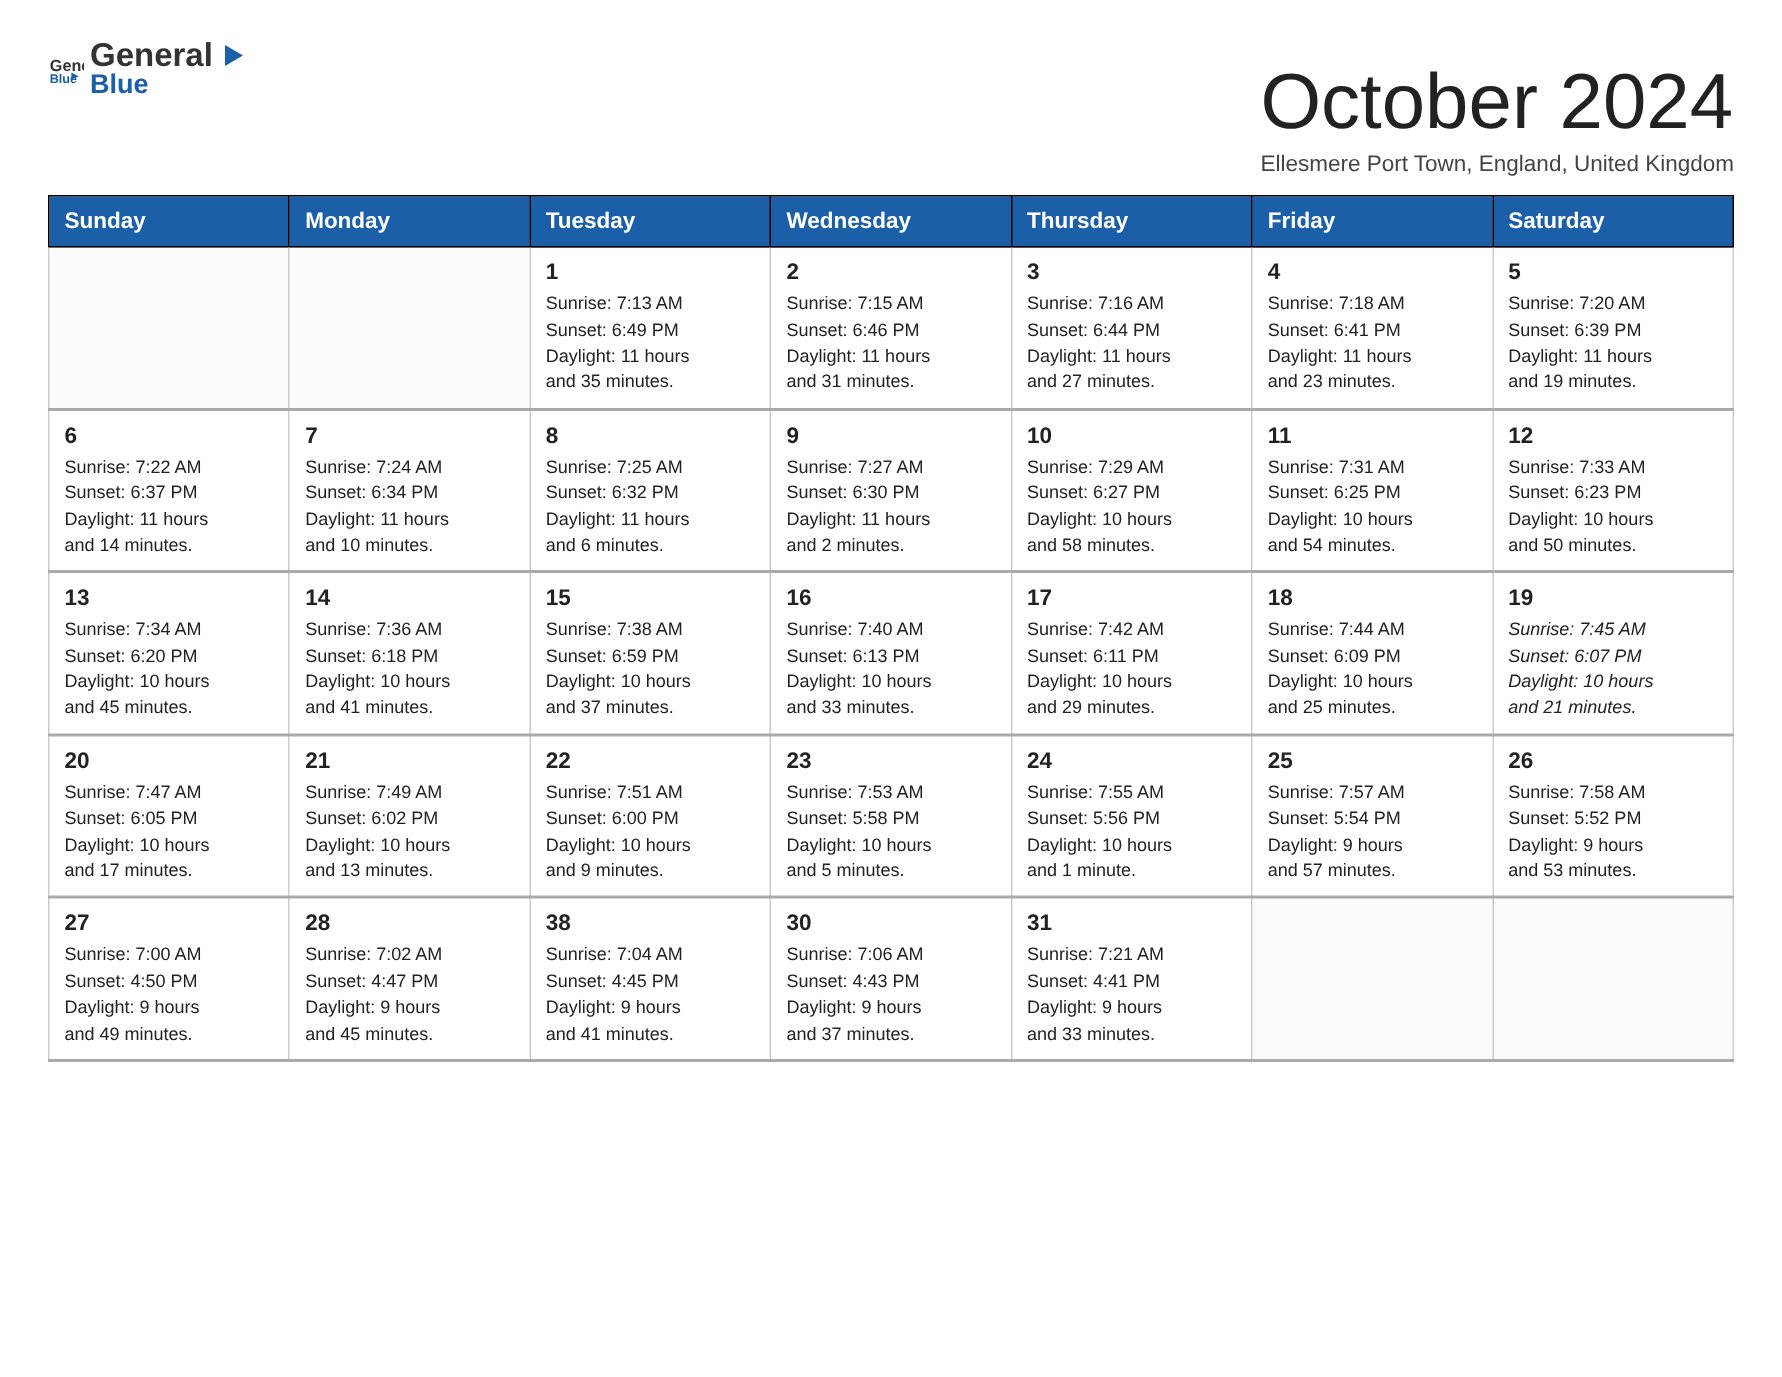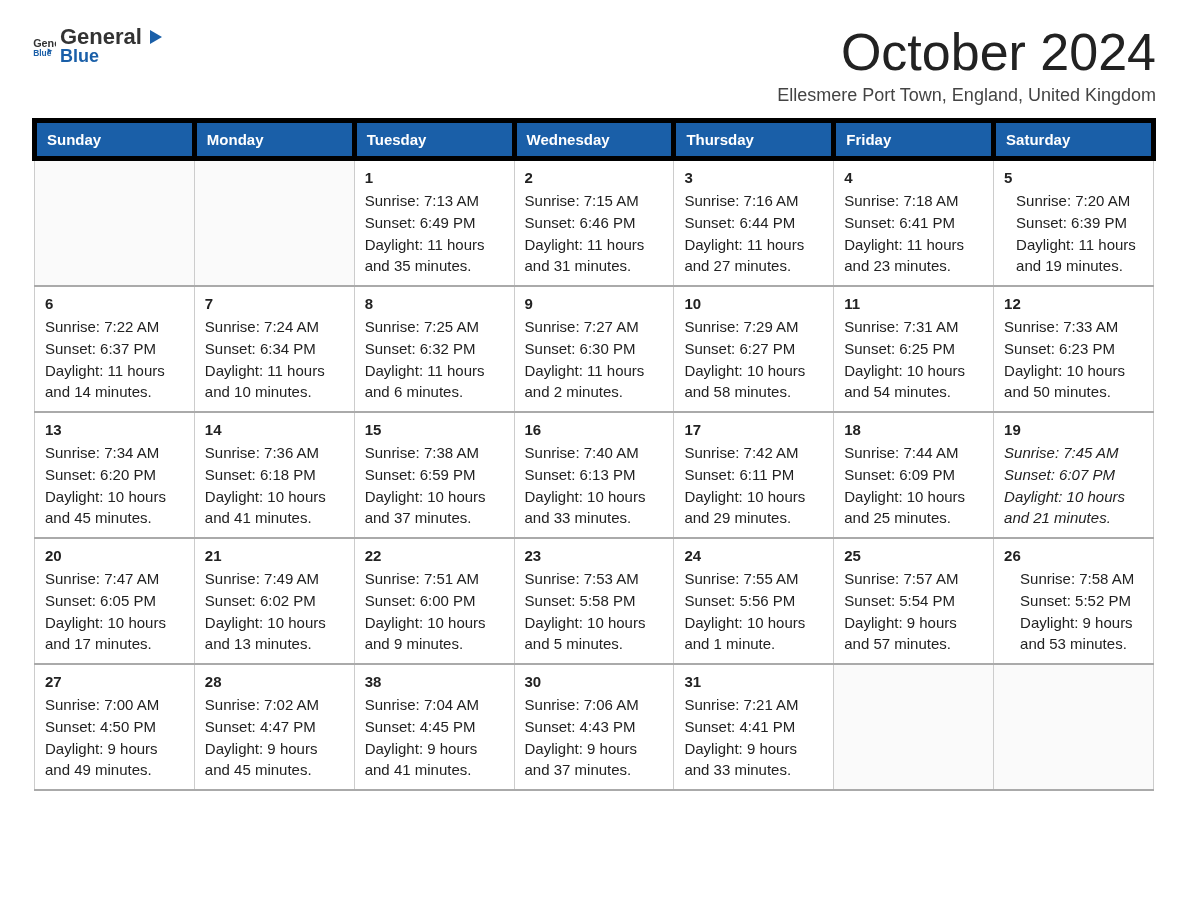--- a/index.html
+++ b/index.html
@@ -19,67 +19,67 @@
     .logo {
       display: flex;
       align-items: center;
       gap: 4px;
     }
     .logo-icon {
       width: 24px;
       height: 24px;
     }
     .title-section {
-      text-align: right;
+      margin-top: 16px;
     }
     .page-title {
       font-size: 52px;
       font-weight: 300;
       color: #222;
       line-height: 1.1;
     }
     .subtitle {
-      font-size: 18px;
+      font-size: 15px;
       color: #444;
       margin-top: 4px;
     }
     table {
       width: 100%;
       border-collapse: collapse;
       margin-top: 12px;
     }
     thead tr th {
       background-color: #1a5fa8;
       color: #fff;
       font-size: 15px;
       font-weight: 600;
       padding: 8px 10px;
       text-align: left;
-      border: 5px solid #000000;
+      border: 1px solid #000000;
     }
     tbody tr td {
       border: 1px solid #ccc;
       vertical-align: top;
       padding: 8px 10px;
       font-size: 13px;
       color: #222;
       width: calc(100% / 7);
       min-height: 90px;
     }
     tbody tr {
       border-bottom: 2px solid #aaa;
     }
     .day-num {
       font-size: 15px;
       font-weight: 600;
       margin-bottom: 4px;
       display: block;
     }
     .day-info {
-      font-size: 15px;
+      font-size: 12px;
       line-height: 1.45;
       color: #222;
     }
     .empty-cell {
       background: #fafafa;
     }
   </style>
 </head>
 <body>
 
@@ -145,21 +145,21 @@
         </td>
         <td>
           <span class="day-num">4</span>
           <div class="day-info" style="white-space: pre-line;">Sunrise: 7:18 AM
 Sunset: 6:41 PM
 Daylight: 11 hours
 and 23 minutes.</div>
         </td>
         <td>
           <span class="day-num">5</span>
-          <div class="day-info" style="white-space: pre-line; margin-left: 12px;">Sunrise: 7:20 AM
+          <div class="day-info" style="white-space: pre-line;">Sunrise: 7:20 AM
 Sunset: 6:39 PM
 Daylight: 11 hours
 and 19 minutes.</div>
         </td>
       </tr>
       <tr>
         <td>
           <span class="day-num">6</span>
           <div class="day-info" style="white-space: pre-line;">Sunrise: 7:22 AM
 Sunset: 6:37 PM
@@ -298,21 +298,21 @@
         </td>
         <td>
           <span class="day-num">25</span>
           <div class="day-info" style="white-space: pre-line;">Sunrise: 7:57 AM
 Sunset: 5:54 PM
 Daylight: 9 hours
 and 57 minutes.</div>
         </td>
         <td>
           <span class="day-num">26</span>
-          <div class="day-info" style="white-space: pre-line; margin-left: 16px;">Sunrise: 7:58 AM
+          <div class="day-info" style="white-space: pre-line;">Sunrise: 7:58 AM
 Sunset: 5:52 PM
 Daylight: 9 hours
 and 53 minutes.</div>
         </td>
       </tr>
       <tr>
         <td>
           <span class="day-num">27</span>
           <div class="day-info" style="white-space: pre-line;">Sunrise: 7:00 AM
 Sunset: 4:50 PM

